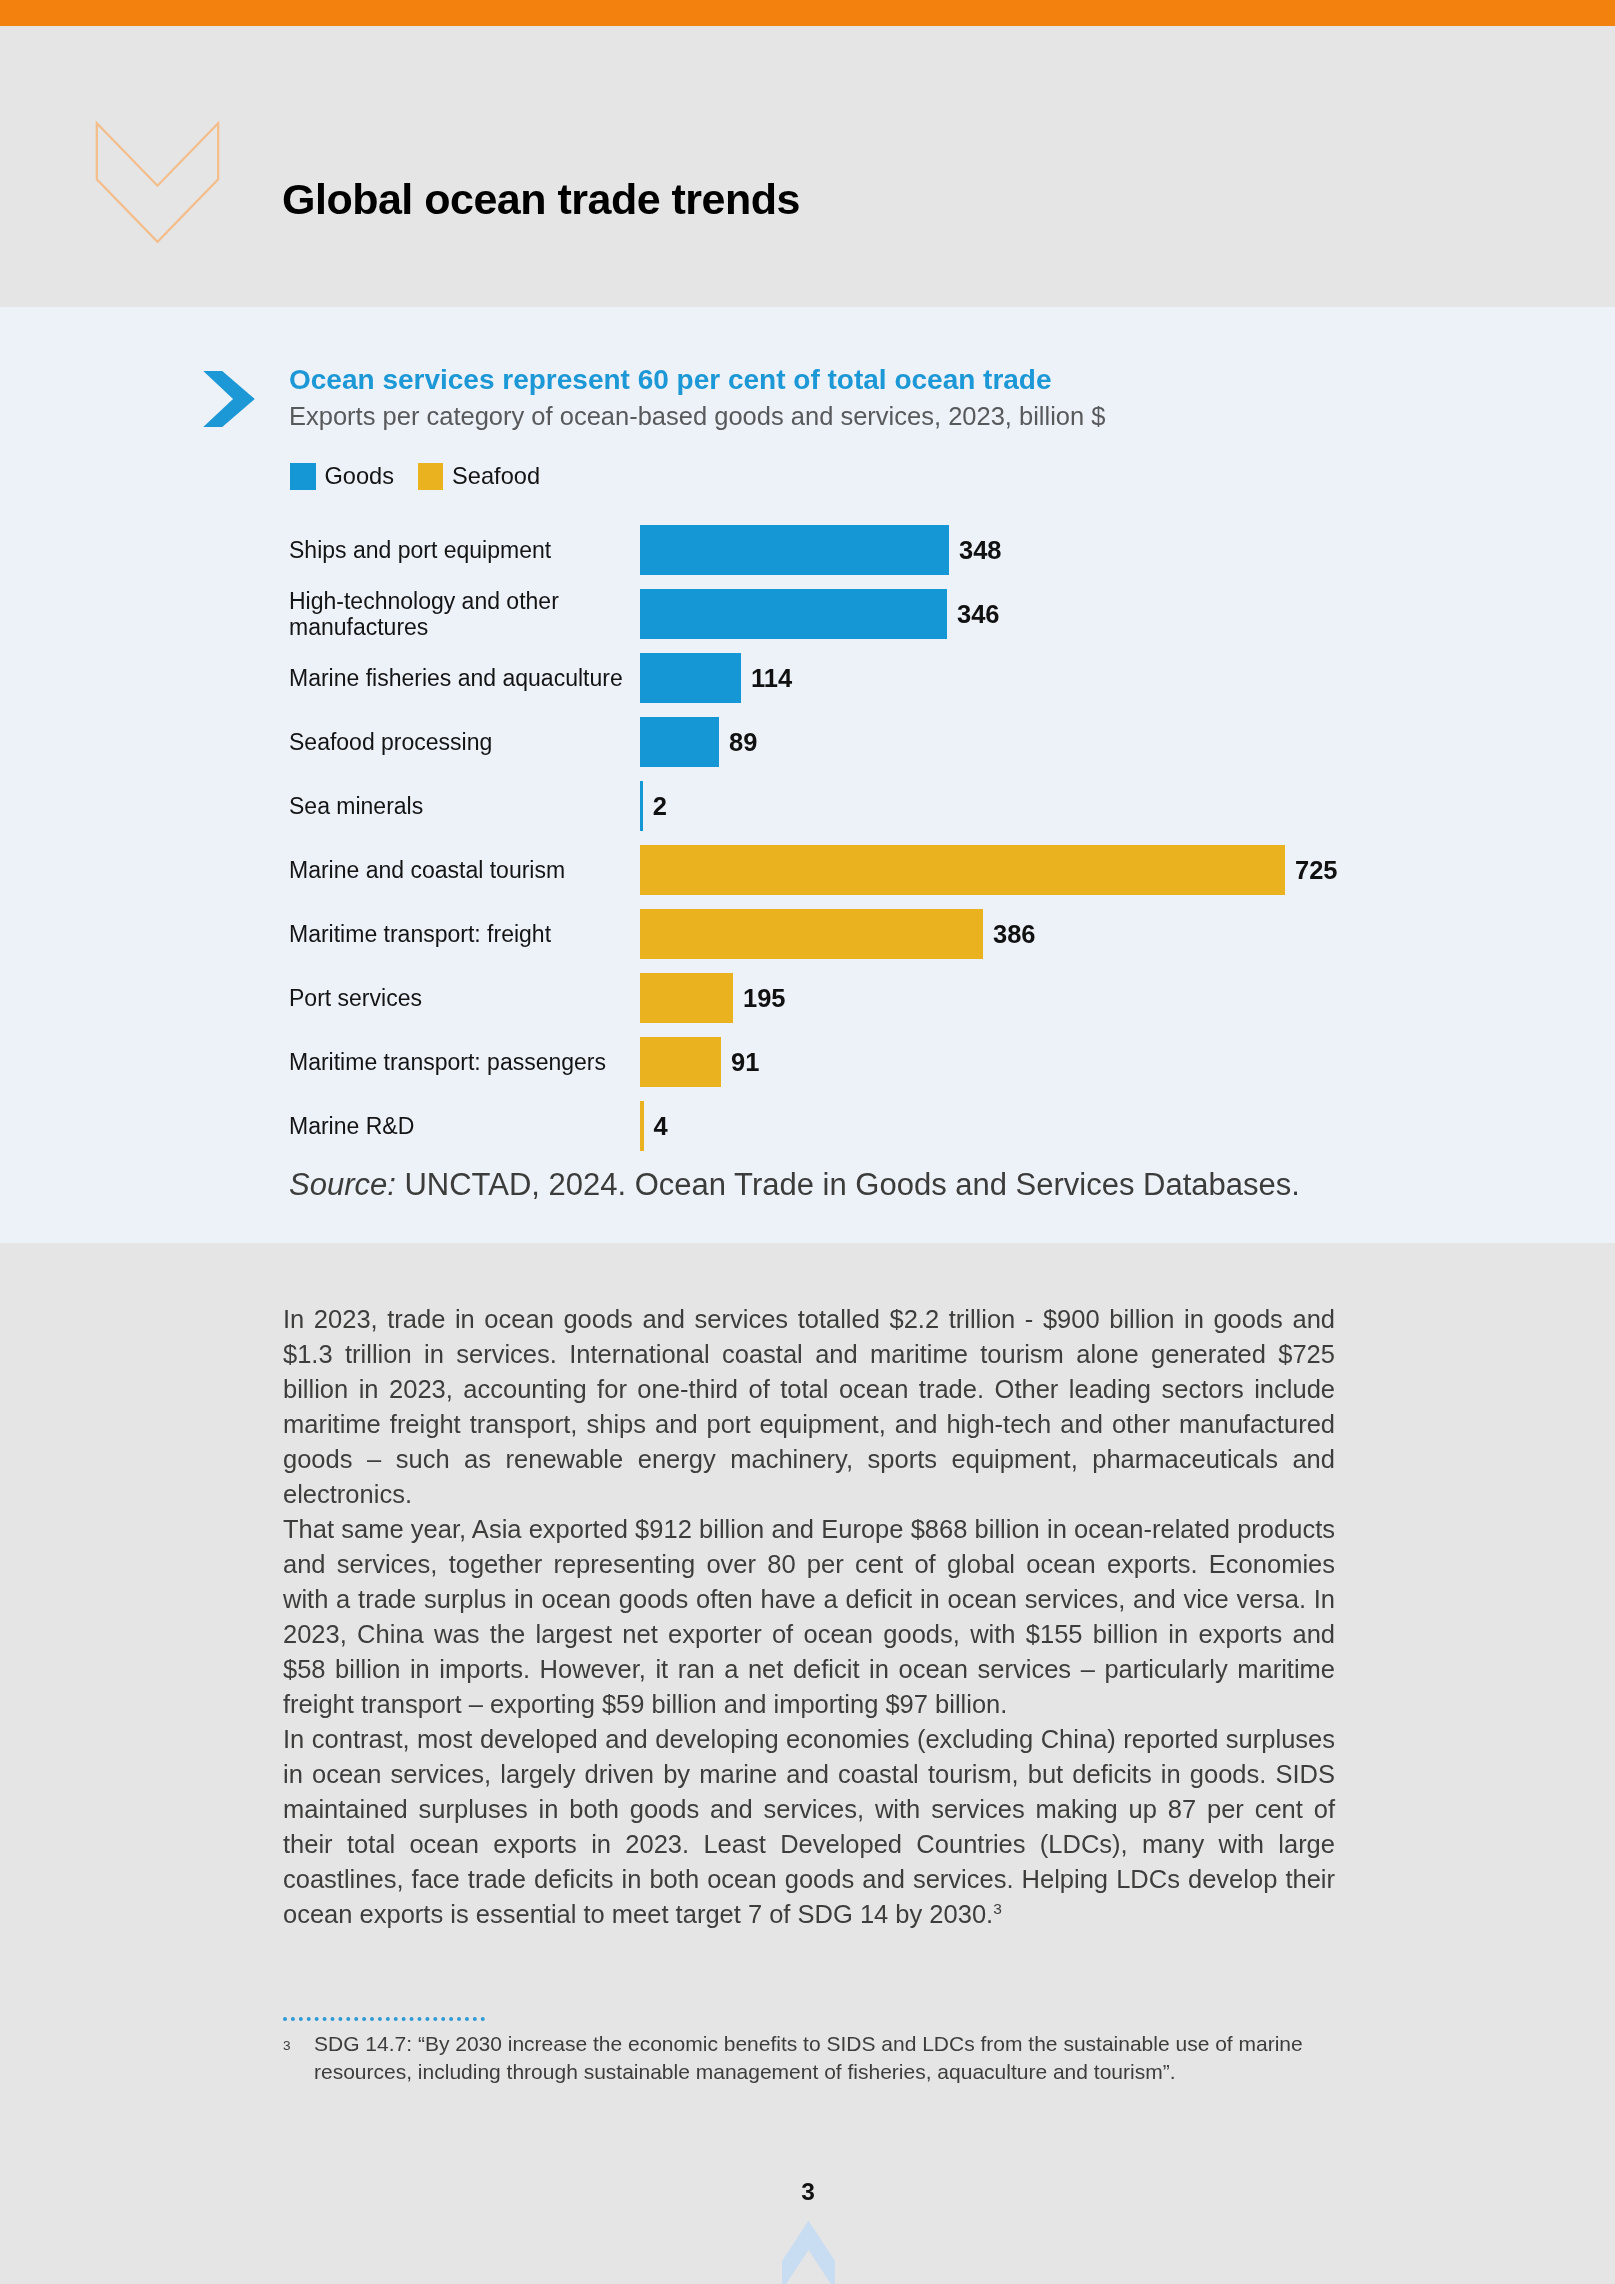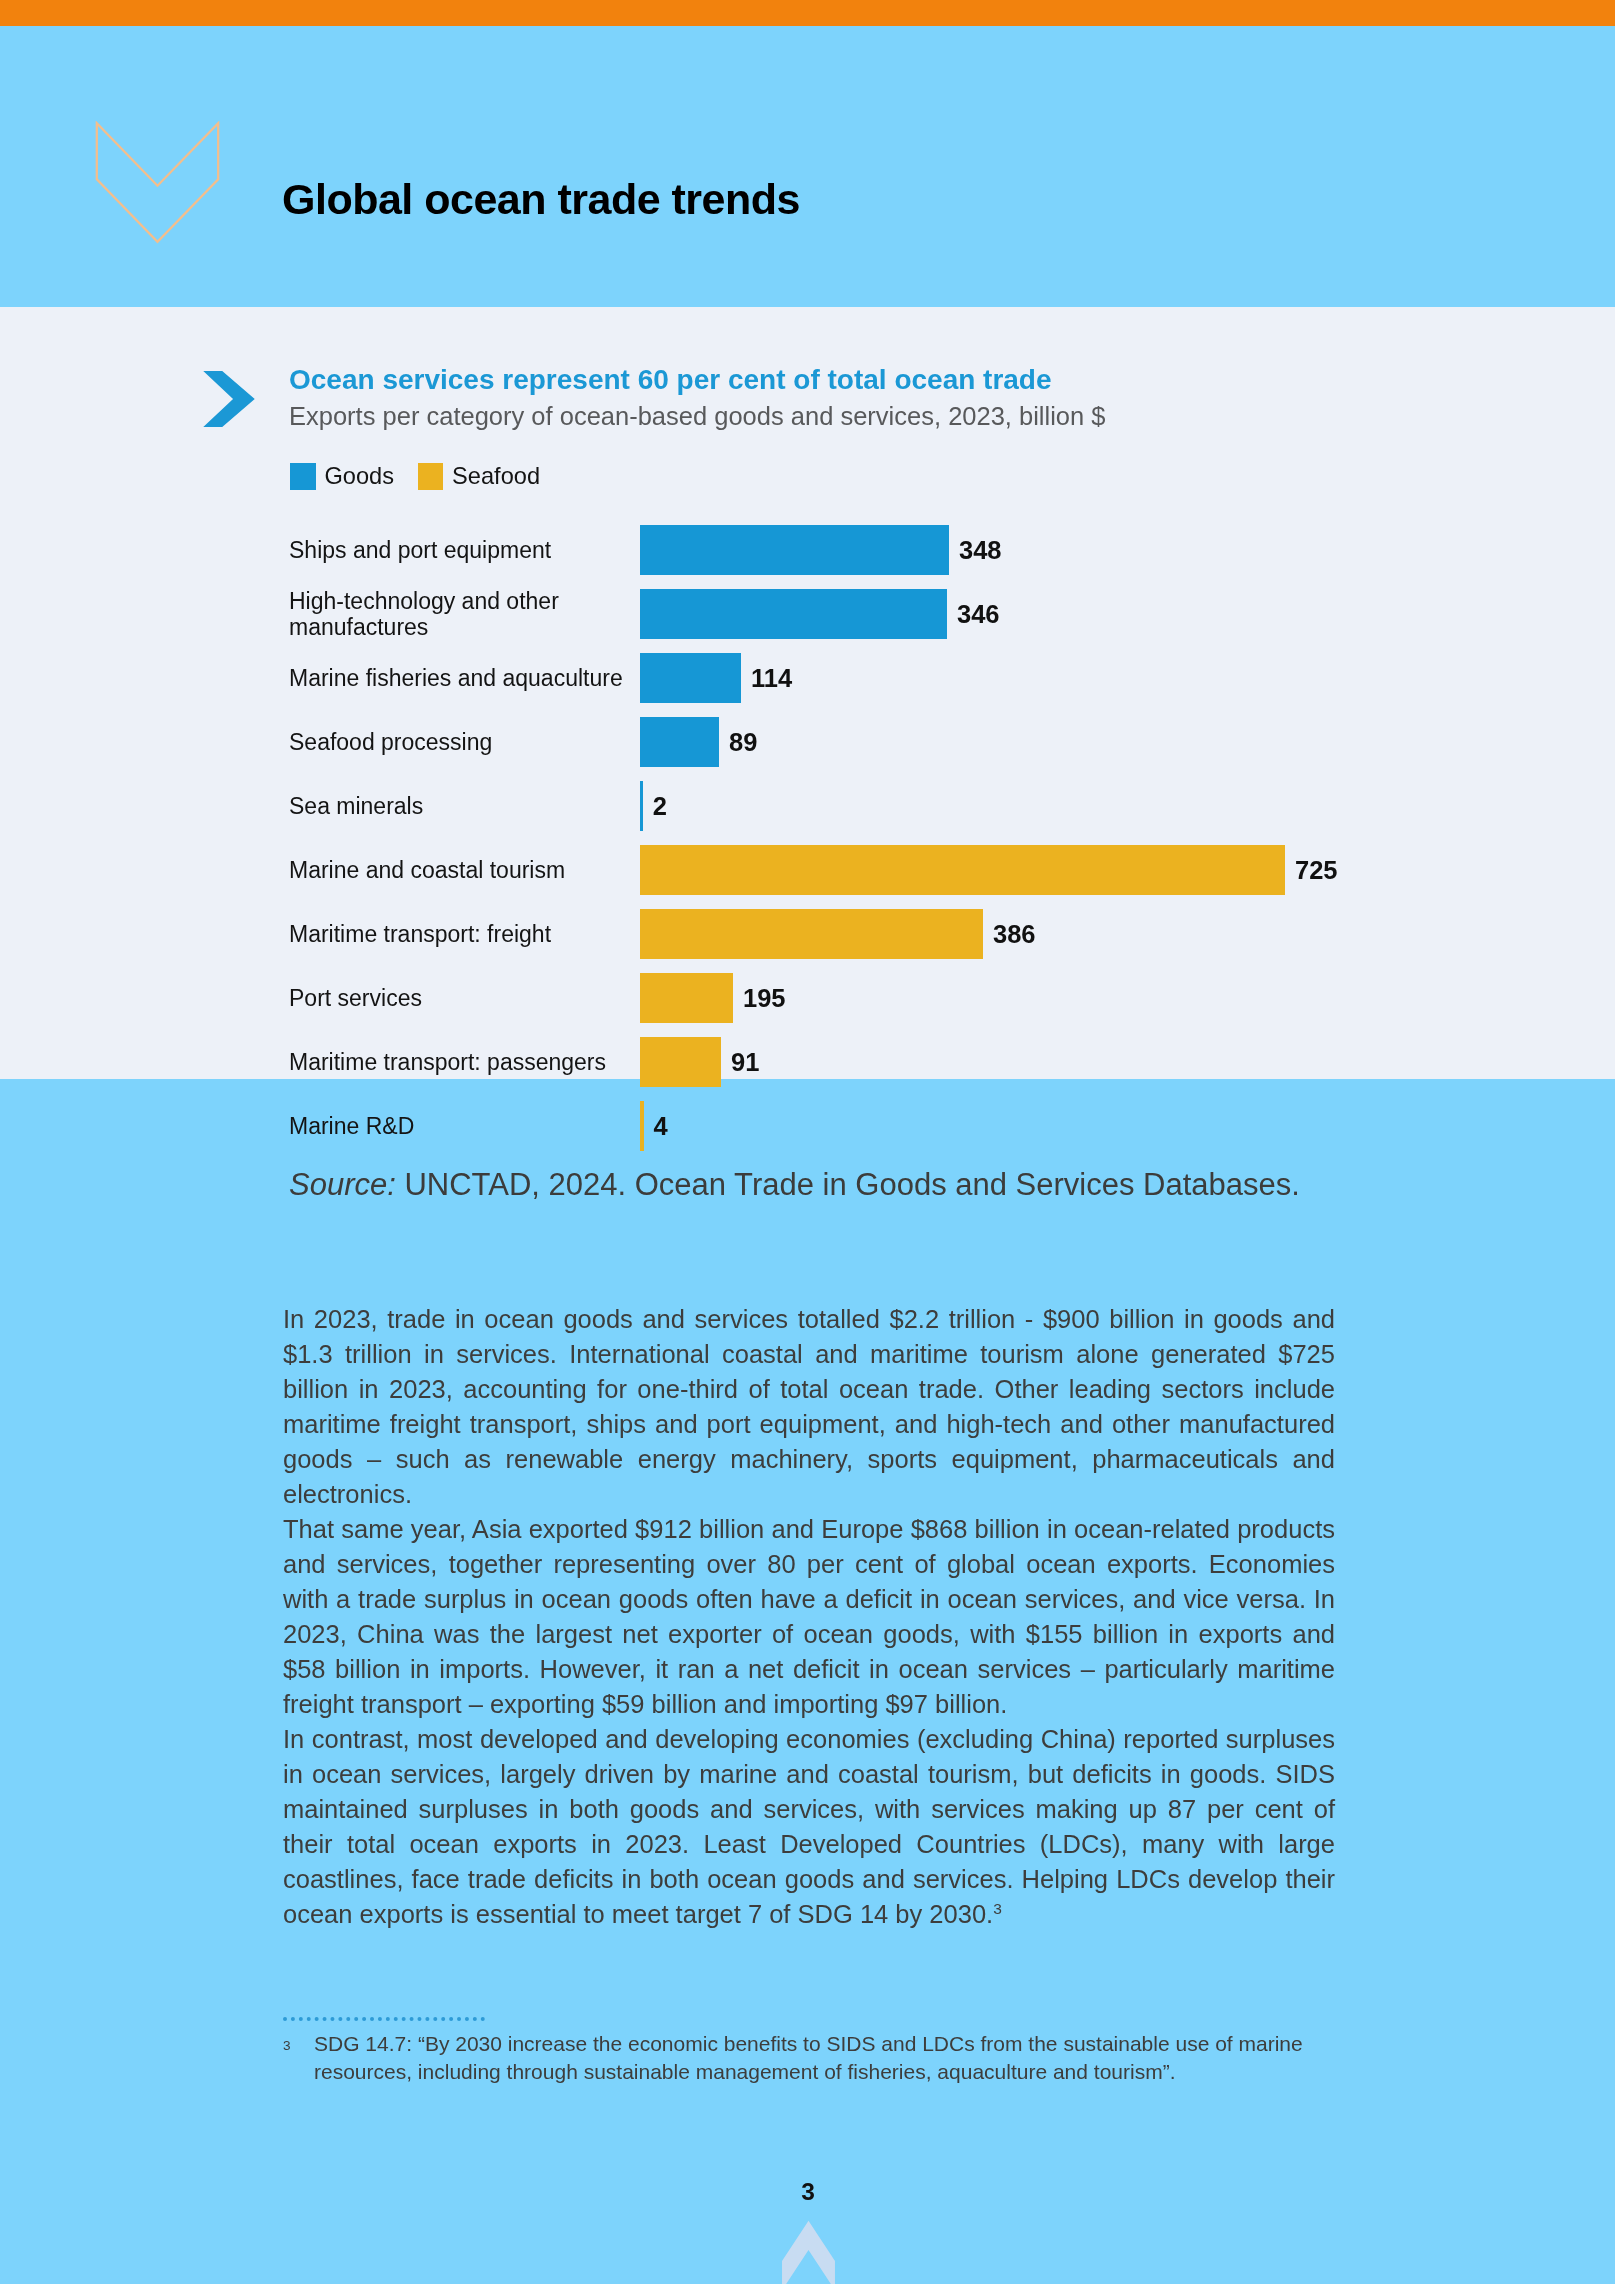--- a/index.html
+++ b/index.html
@@ -1,26 +1,26 @@
 <!DOCTYPE html>
 <html style="font-size:14.5px"><head>
 <meta charset="utf-8">
 <style>
   html,body{margin:0;padding:0;background:#ffffff;}
-  .page{position:relative;width:1616px;height:2285px;background:#7dd3fc;overflow:hidden;
+  .page{position:relative;width:1616px;height:2285px;background:#e5e5e5;overflow:hidden;
         font-family:"Liberation Sans","DejaVu Sans",sans-serif;color:#1a1a1a;}
 
   .topbar{position:absolute;left:0;top:0;width:100%;height:26px;background:#F2820D;}
 
   .logo{position:absolute;left:95px;top:121px;}
 
   .page-title{position:absolute;left:282px;top:175px;margin:0;font-size:43px;font-weight:bold;
               letter-spacing:-0.5px;color:#000;}
 
-  .panel{position:absolute;left:0;top:307px;width:100%;height:772px;background:#EDF1F8;}
+  .panel{position:absolute;left:0;top:307px;width:100%;height:936px;background:#EDF1F8;}
   .panel-arrow{position:absolute;left:203px;top:64px;}
   .panel-title{position:absolute;left:289px;top:57px;font-size:28px;font-weight:bold;color:#1B98D5;}
   .panel-subtitle{position:absolute;left:289px;top:95px;font-size:25.5px;font-weight:normal;color:#58595B;}
 
   .legend{position:absolute;left:290px;top:156px;display:flex;gap:23.6px;align-items:center;}
   .legend-item{display:flex;align-items:center;gap:9px;font-size:23.6px;color:#141414;}
   .legend-swatch{width:25.5px;height:27px;display:inline-block;}
 
   .chart{position:absolute;left:289px;top:211px;width:1200px;}
   .crow{display:flex;align-items:center;height:64px;}

